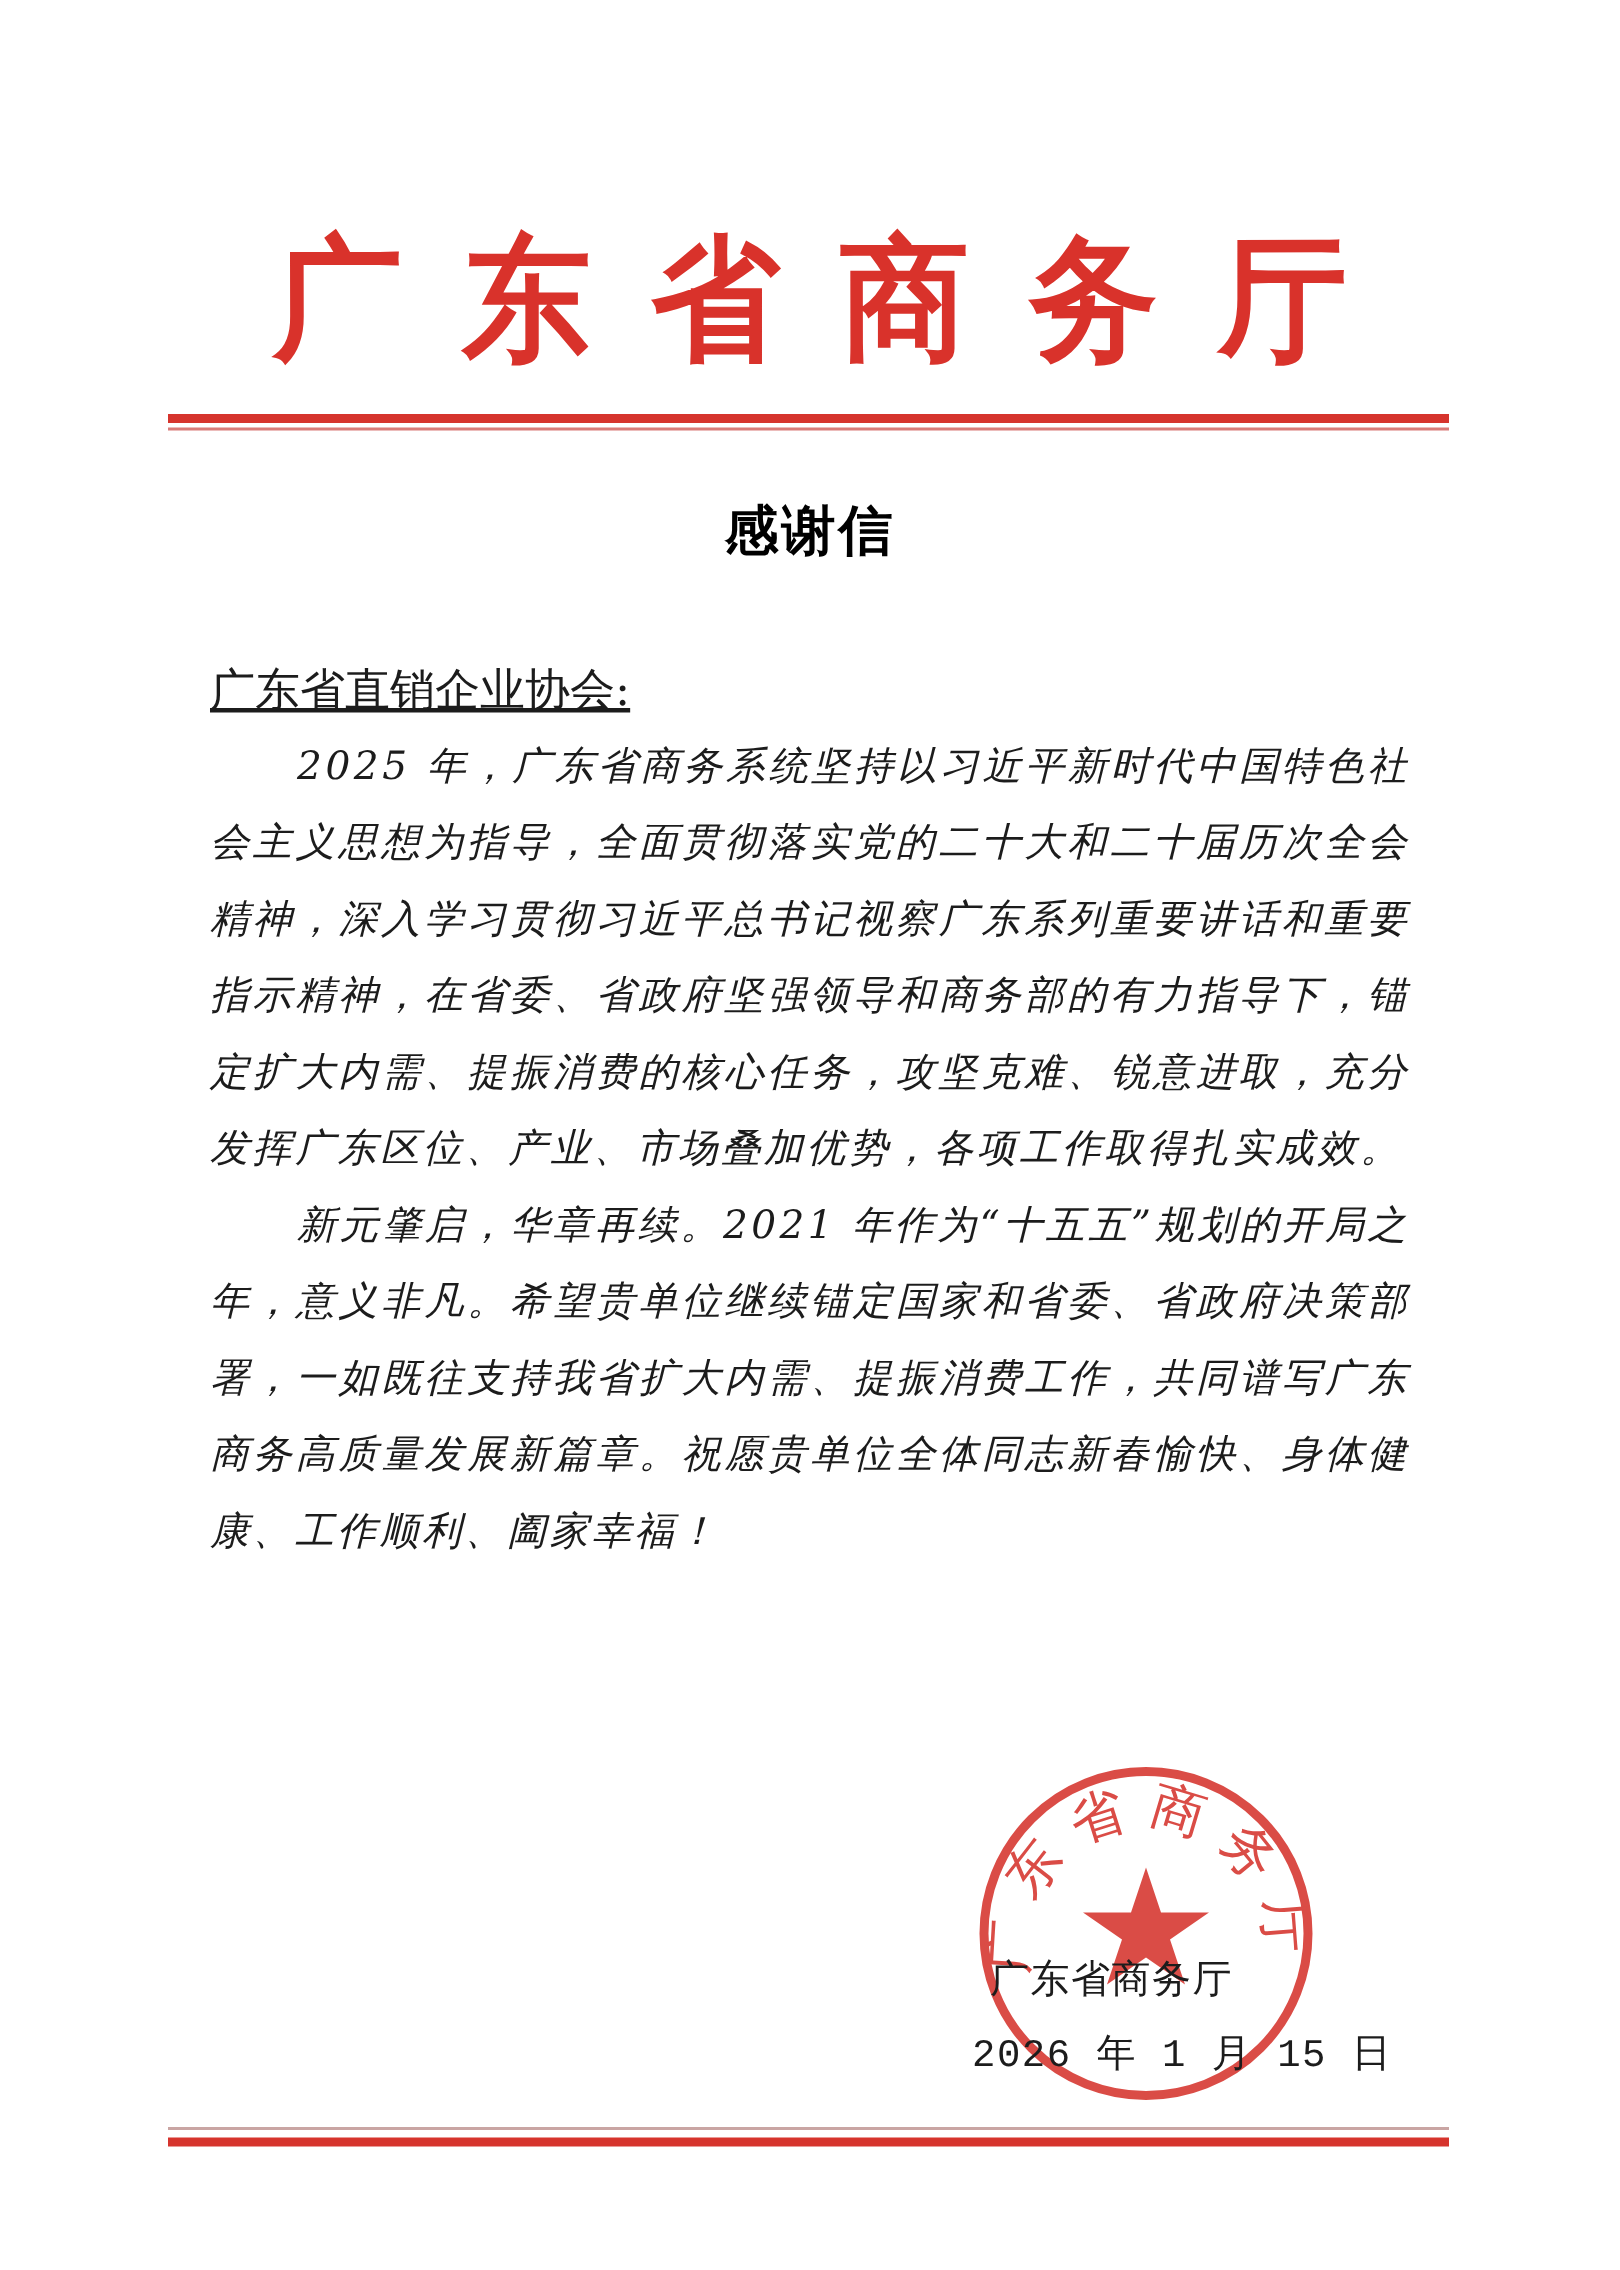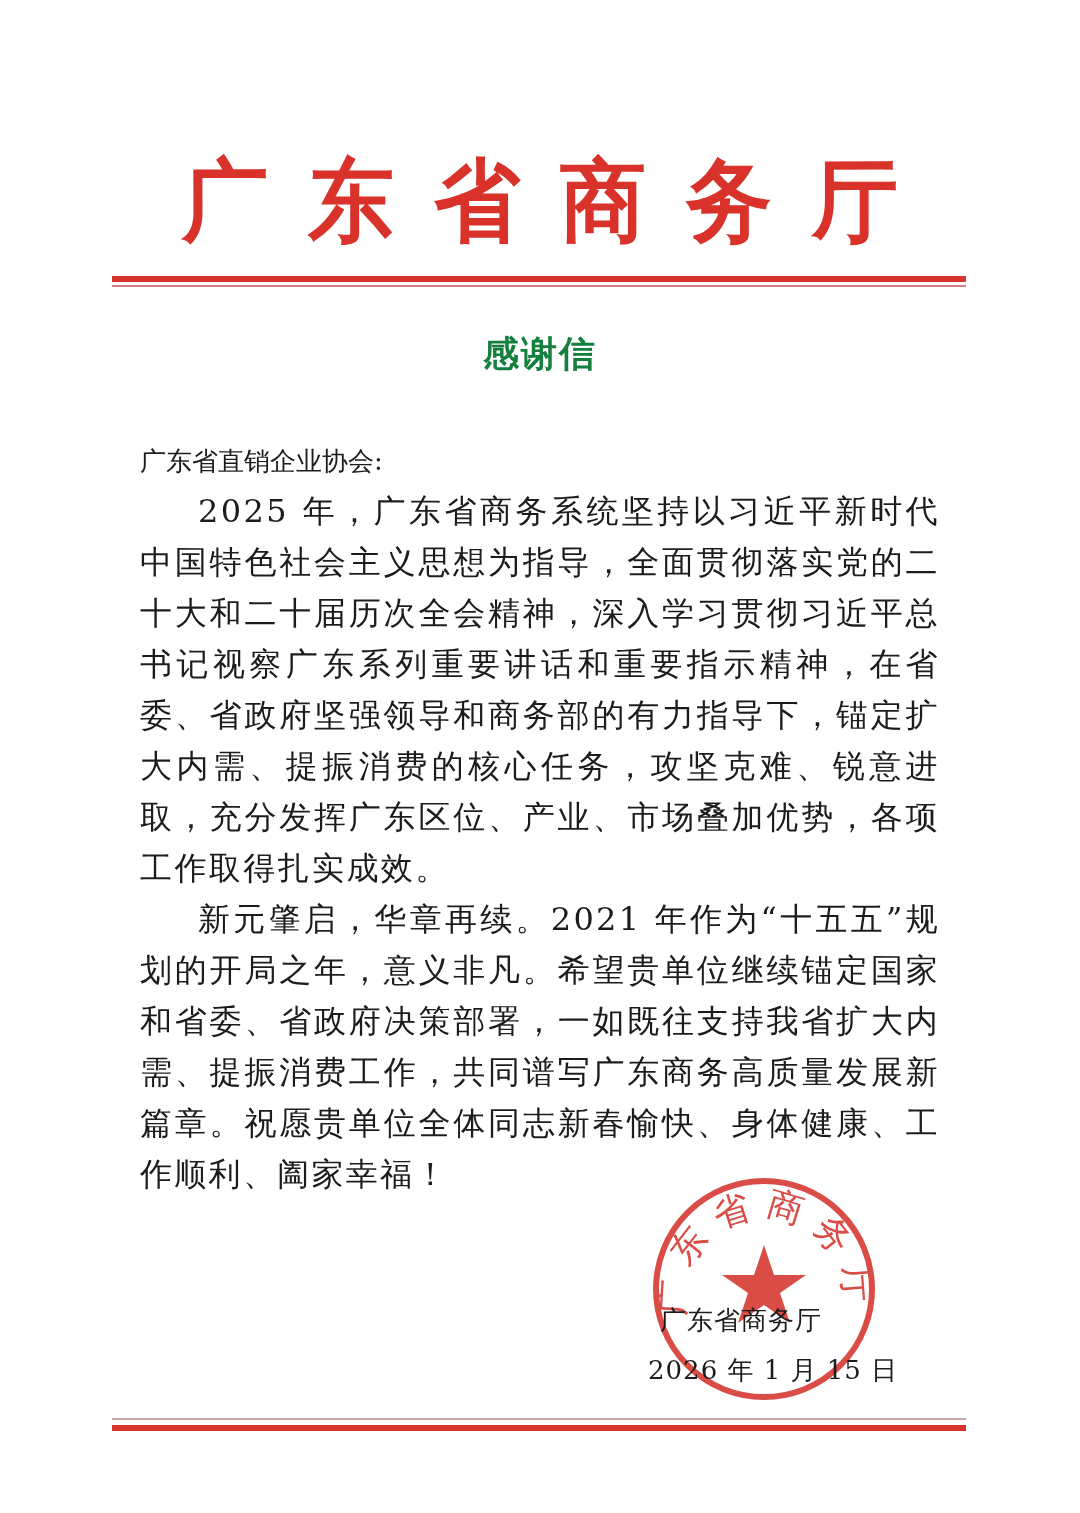--- a/index.html
+++ b/index.html
@@ -13,30 +13,30 @@
   .rule-top { position: absolute; left: 112px; top: 276px; width: 854px; }
   .rule-top .thick { height: 6px; background: #d6342d; }
   .rule-top .gap { height: 3px; }
   .rule-top .thin { height: 2px; background: #d97b78; }
   .rule-bot { position: absolute; left: 112px; top: 1418px; width: 854px; }
   .rule-bot .thin { height: 2px; background: #c9a5a3; }
   .rule-bot .gap { height: 5px; }
   .rule-bot .thick { height: 6px; background: #d6342d; }
   .doc-title { position: absolute; left: 0; top: 330px; width: 1080px; text-align: center;
                font-size: 36px; font-weight: bold; font-family: "DejaVu Sans", sans-serif;
-               color: #15803d; letter-spacing: 2px; }
+               color: #000000; letter-spacing: 2px; }
   .body { position: absolute; left: 140px; top: 436px; width: 800px; }
-  .salutation { font-size: 26px; line-height: 50px; height: 50px; white-space: nowrap; }
-  .para { font-size: 32px; line-height: 51px; text-indent: 58px; letter-spacing: 2.3px;
-          text-align: justify; margin: 0; }
+  .salutation { font-size: 30px; line-height: 50px; height: 50px; white-space: nowrap; text-decoration: underline; }
+  .para { font-size: 26px; line-height: 51px; text-indent: 58px; letter-spacing: 2.3px;
+          text-align: justify; margin: 0; font-style: italic; }
   .para.p1 { letter-spacing: 2.4px; }
   .sig { position: absolute; left: 660px; top: 1300px; font-size: 26px; line-height: 40px;
          white-space: nowrap; letter-spacing: 1px; z-index: 3; }
   .date { position: absolute; left: 648px; top: 1350px; font-size: 26px; line-height: 40px;
-          white-space: nowrap; letter-spacing: 1px; z-index: 3; }
+          white-space: nowrap; letter-spacing: 1px; z-index: 3; font-family: Liberation Mono, monospace; }
   .seal { position: absolute; left: 650px; top: 1175px; width: 228px; height: 228px; z-index: 2;
           opacity: 0.88; }
 </style>
 </head>
 <body>
 
 <div class="masthead">
   <span>广</span>
   <span>东</span>
   <span>省</span>

